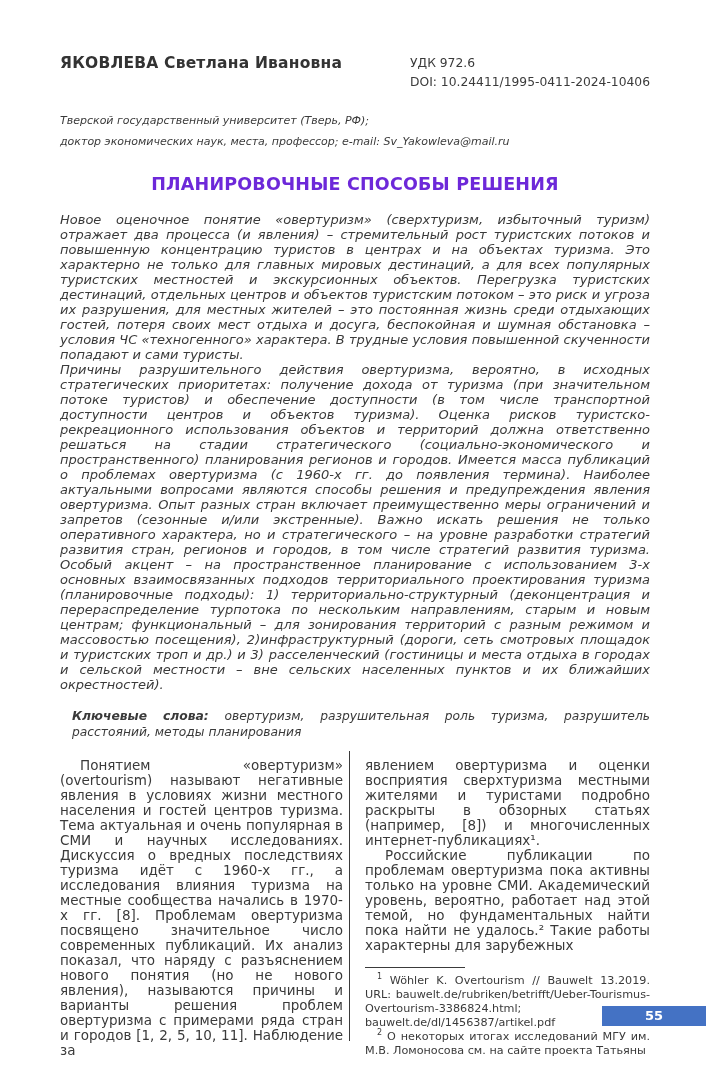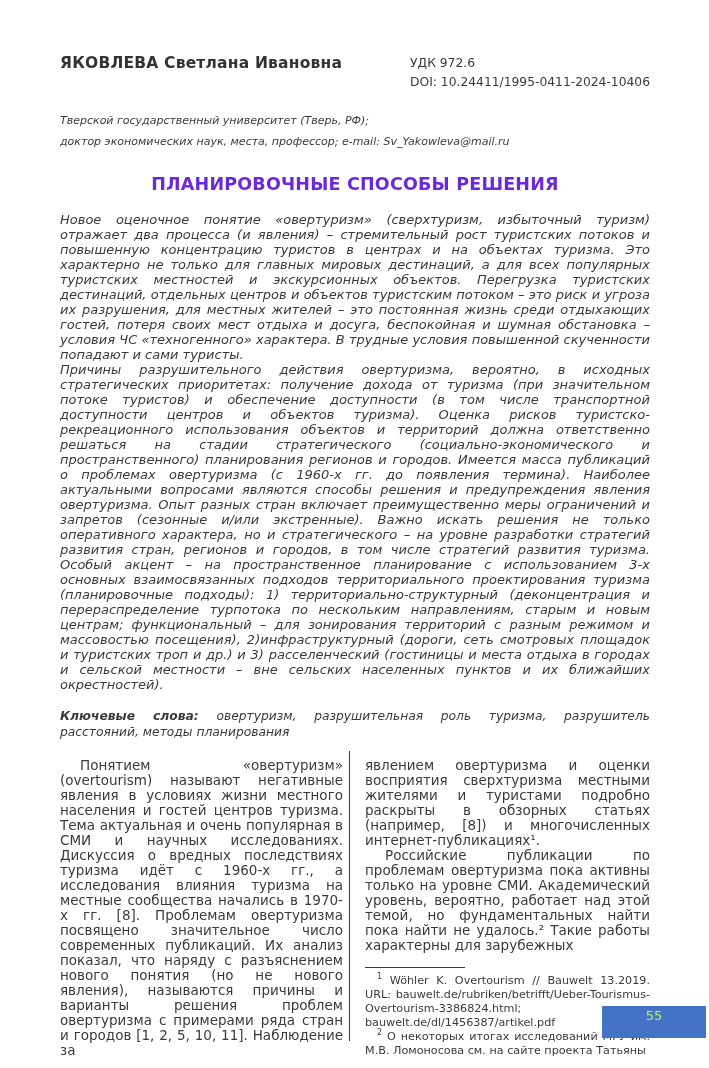--- a/index.html
+++ b/index.html
@@ -42,21 +42,21 @@
   .abstract {
     margin-top: 15px;
     font-style: italic;
     font-size: 13px;
     line-height: 15px;
     text-align: justify;
   }
   .abstract p { margin: 0; }
 
   .keywords {
-    margin: 16px 0 0 0;
+    margin: 16px 0 0 12px;
     font-style: italic;
     font-size: 12.3px;
     line-height: 16px;
     text-align: justify;
   }
   .keywords .kw-label { font-weight: bold; }
 
   .columns {
     margin-top: 18px;
     position: relative;
@@ -94,23 +94,23 @@
     text-indent: 12px;
     word-break: break-word;
   }
   .footnote sup { font-size: 8px; line-height: 0; }
 
   .page-number {
     position: absolute;
     left: 602px;
     top: 1006px;
     width: 104px;
-    height: 32px;
-    color: #bef264;
-    font-weight: normal;
+    height: 20px;
+    color: #ffffff;
+    font-weight: bold;
     font-size: 13px;
     text-align: center;
     line-height: 20px;
   }
 </style>
 </head>
 <body>
 
 <div class="page">
   <div class="content">

